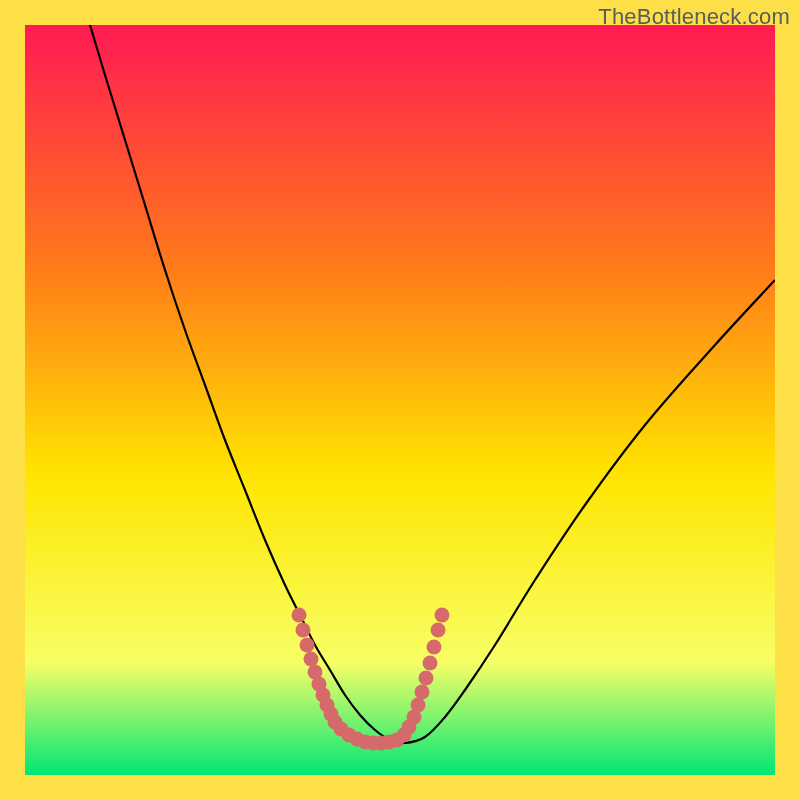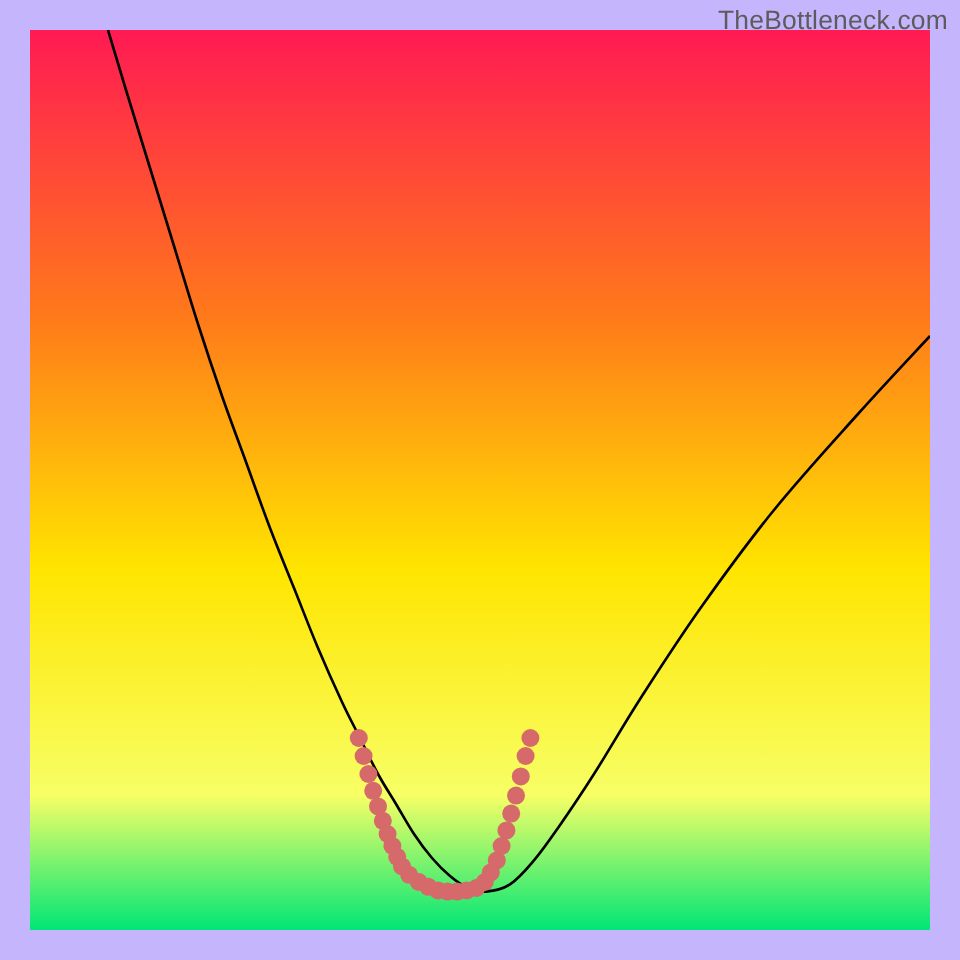--- a/index.html
+++ b/index.html
@@ -10,21 +10,21 @@
     overflow: hidden;
     background: #000;
     font-family: Arial, Helvetica, sans-serif;
   }
   .frame {
     position: absolute;
     left: 0;
     top: 0;
     width: 800px;
     height: 800px;
-    background: #c4b5fd;
+    background: #fde047;
     text-decoration: underline;
   }
   .plot {
     position: absolute;
     left: 25px;
     top: 25px;
     width: 750px;
     height: 750px;
     overflow: hidden;
   }

